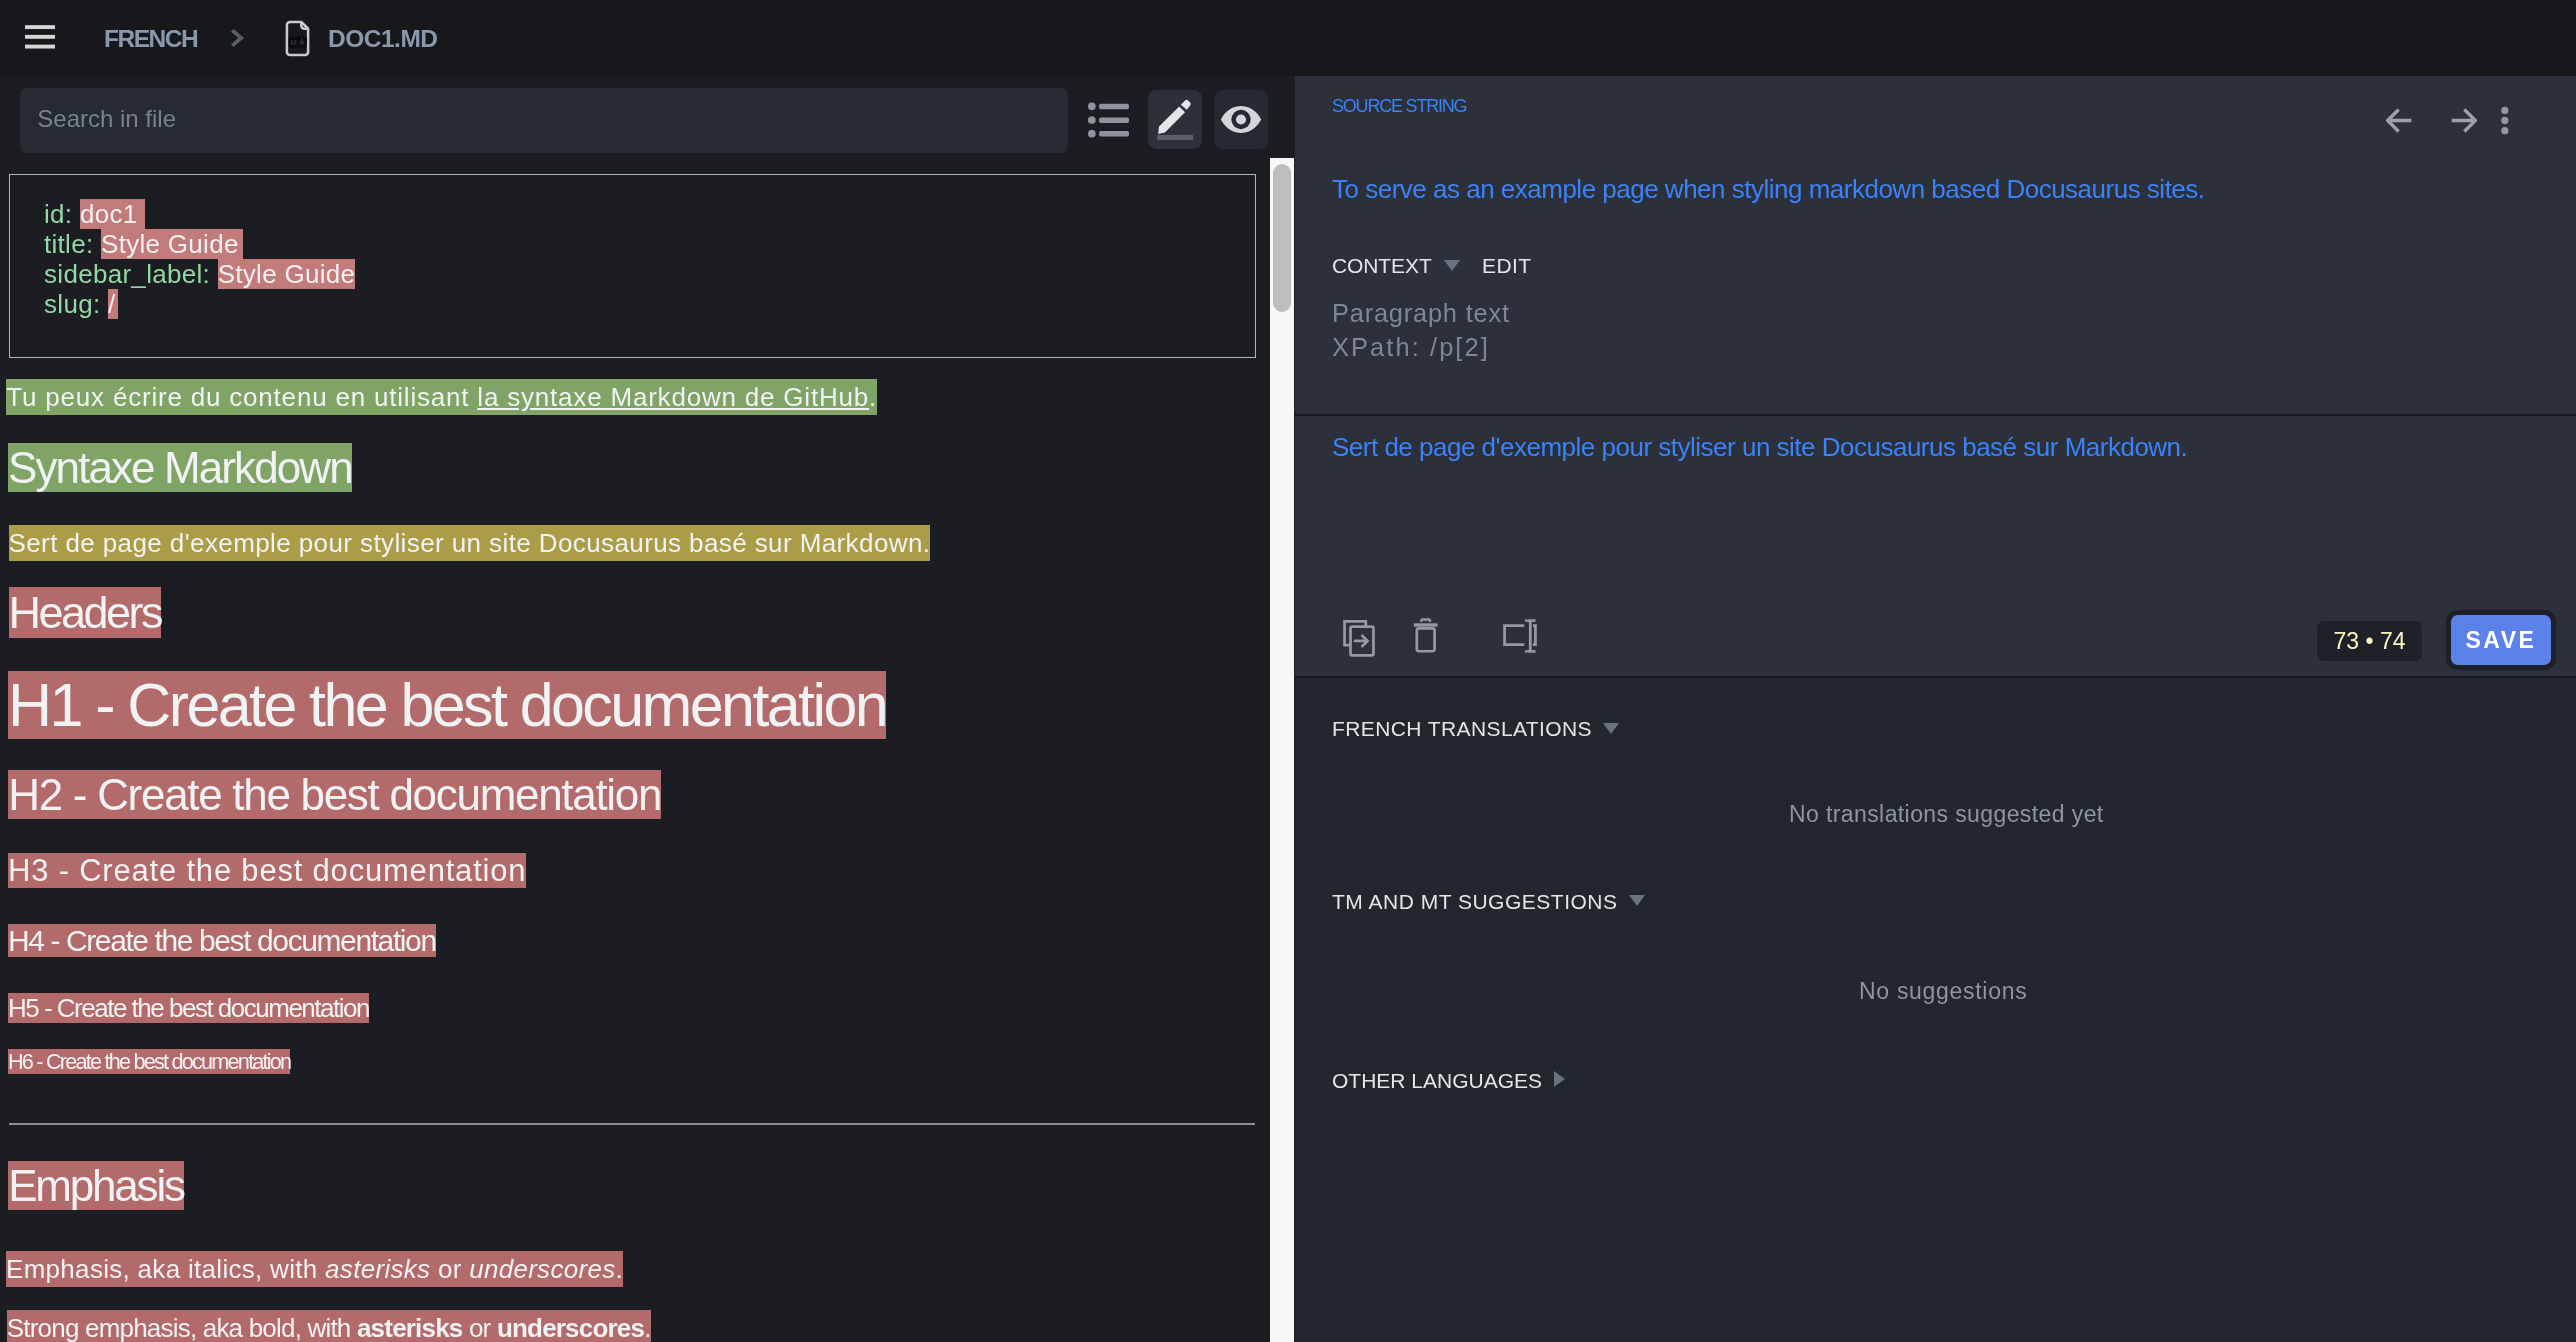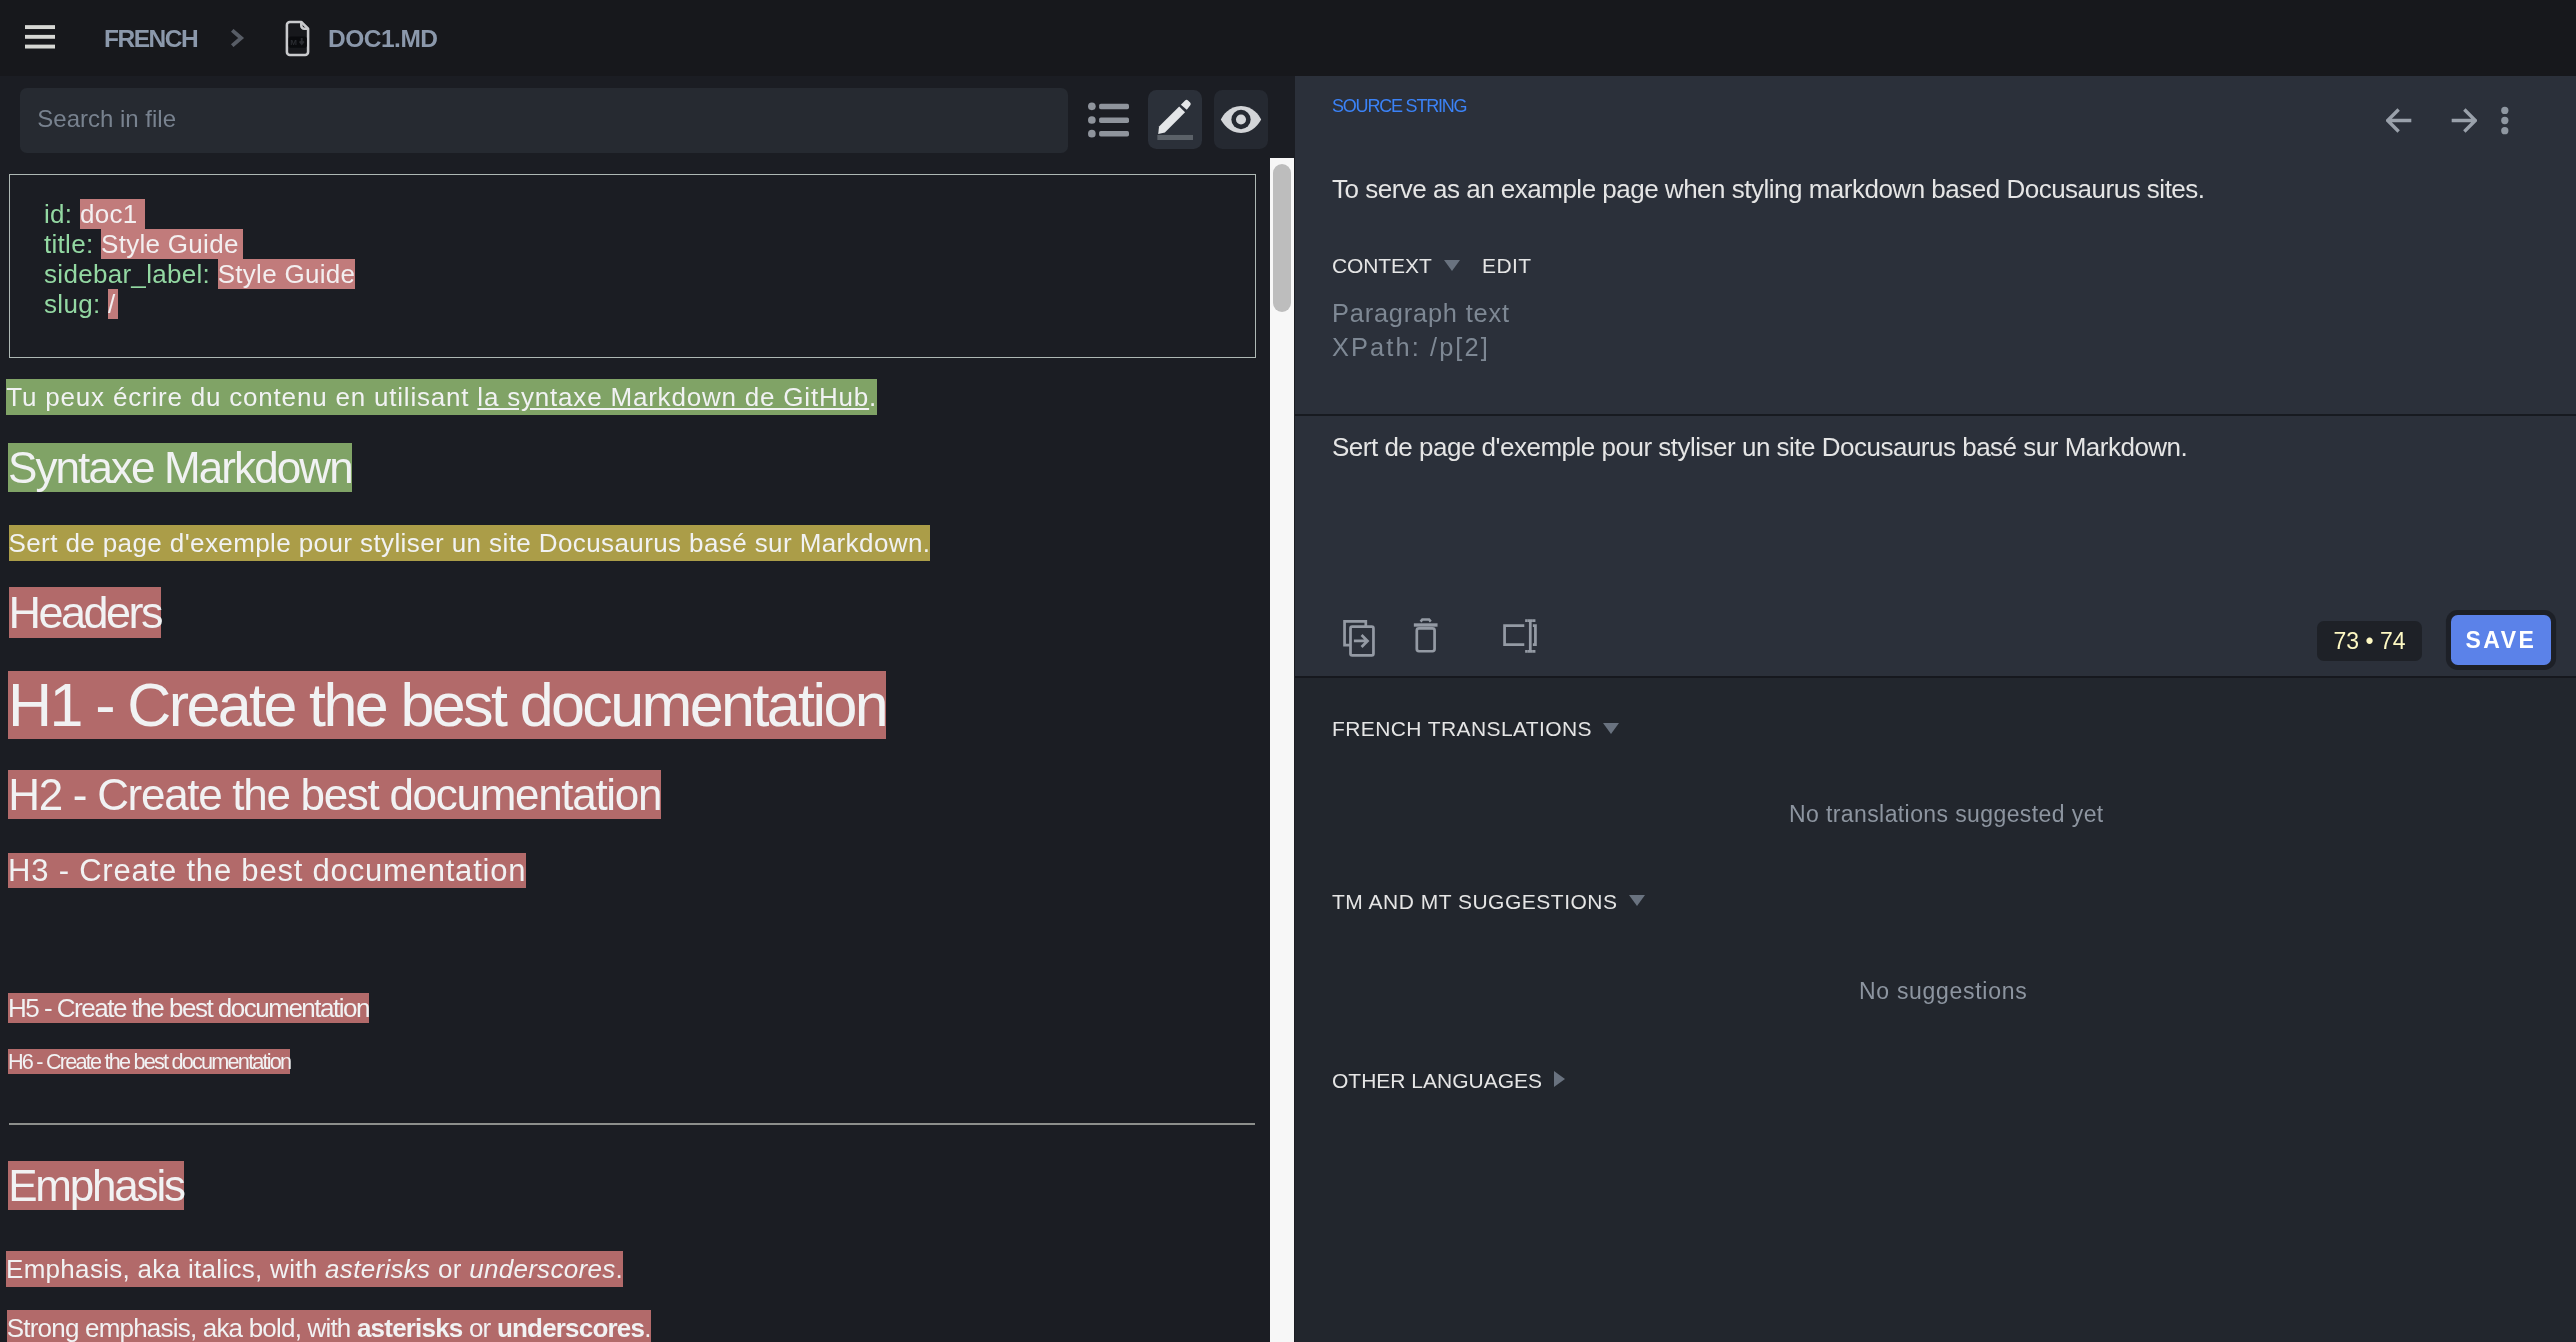--- a/index.html
+++ b/index.html
@@ -15,21 +15,21 @@
 .hl{color:#f1f2f3}
 .p{font-size:26px}
 .p .hl{padding:3.4px 0}
 .pgreen .hl{background:#80a366}
 .polive .hl{background:#ab9d48}
 .pred .hl{background:#b26a6a}
 .hred .hl{background:#b26a6a}
 .hgreen .hl{background:#80a366}
 h1,h2,h3,h4,h5,h6{font-weight:normal;display:inline;font-size:inherit;line-height:inherit;letter-spacing:inherit}
 .lbl{position:absolute;white-space:nowrap;font-size:21px;color:#e5e5e5}
-.gtxt{position:absolute;white-space:nowrap;color:#e5e5e5;font-size:26px}
+.gtxt{position:absolute;white-space:nowrap;color:#3b82f6;font-size:26px}
 .dimtxt{position:absolute;white-space:nowrap;color:#7e8894;font-size:25.4px}
 .ctr{position:absolute;white-space:nowrap;color:#8d95a0;font-size:23px}
 .tri-d{display:inline-block;width:0;height:0;border-left:8.5px solid transparent;border-right:8.5px solid transparent;border-top:11px solid #69727f}
 .tri-r{display:inline-block;width:0;height:0;border-top:8.5px solid transparent;border-bottom:8.5px solid transparent;border-left:11px solid #69727f}
 </style>
 </head>
 <body>
 <div id="topbar">
   <svg class="abs" style="left:24.5px;top:25.4px" width="30.5" height="24" viewBox="0 0 36 28">
       <rect x="0" y="0" width="36" height="4.6" fill="#d6d7d4"></rect>
@@ -93,20 +93,21 @@
     <div class="blk p polive" style="left:8.5px;top:367px;line-height:36px;letter-spacing:0.4px"><span class="hl">Sert de page d'exemple pour styliser un site Docusaurus basé sur Markdown.</span></div>
 
     <div class="blk hred" style="left:8.5px;top:430px;line-height:50px;font-size:45px;letter-spacing:-2.5px"><h2><span class="hl">Headers</span></h2></div>
 
     <div class="blk hred" style="left:8.1px;top:513px;line-height:68px;font-size:61px;letter-spacing:-2.6px"><h1><span class="hl">H1 - Create the best documentation</span></h1></div>
 
     <div class="blk hred" style="left:8.3px;top:612px;line-height:50px;font-size:44px;letter-spacing:-1.3px"><h2><span class="hl">H2 - Create the best documentation</span></h2></div>
 
     <div class="blk hred" style="left:8px;top:695px;line-height:35px;font-size:31px;letter-spacing:0.8px"><h3><span class="hl">H3 - Create the best documentation</span></h3></div>
 
+    <div class="blk hred" style="left:8px;top:766px;line-height:33px;font-size:30px;letter-spacing:-1.4px"><h4><span class="hl">H4 - Create the best documentation</span></h4></div>
 
     <div class="blk hred" style="left:8px;top:836px;line-height:29px;font-size:26px;letter-spacing:-1.5px"><h5><span class="hl">H5 - Create the best documentation</span></h5></div>
 
     <div class="blk hred" style="left:8px;top:892px;line-height:24px;font-size:21.7px;letter-spacing:-1.8px"><h6><span class="hl">H6 - Create the best documentation</span></h6></div>
 
     <div class="abs" style="left:9.3px;top:965px;width:1246px;height:1.7px;background:#8d8f8c"></div>
 
     <div class="blk hred" style="left:8.2px;top:1003px;line-height:49px;font-size:44px;letter-spacing:-2.2px"><h2><span class="hl">Emphasis</span></h2></div>
 
     <div class="blk p pred" style="left:6px;top:1093px;line-height:36px;letter-spacing:0.3px"><span class="hl">Emphasis, aka italics, with <i>asterisks</i> or <i>underscores</i>.</span></div>

